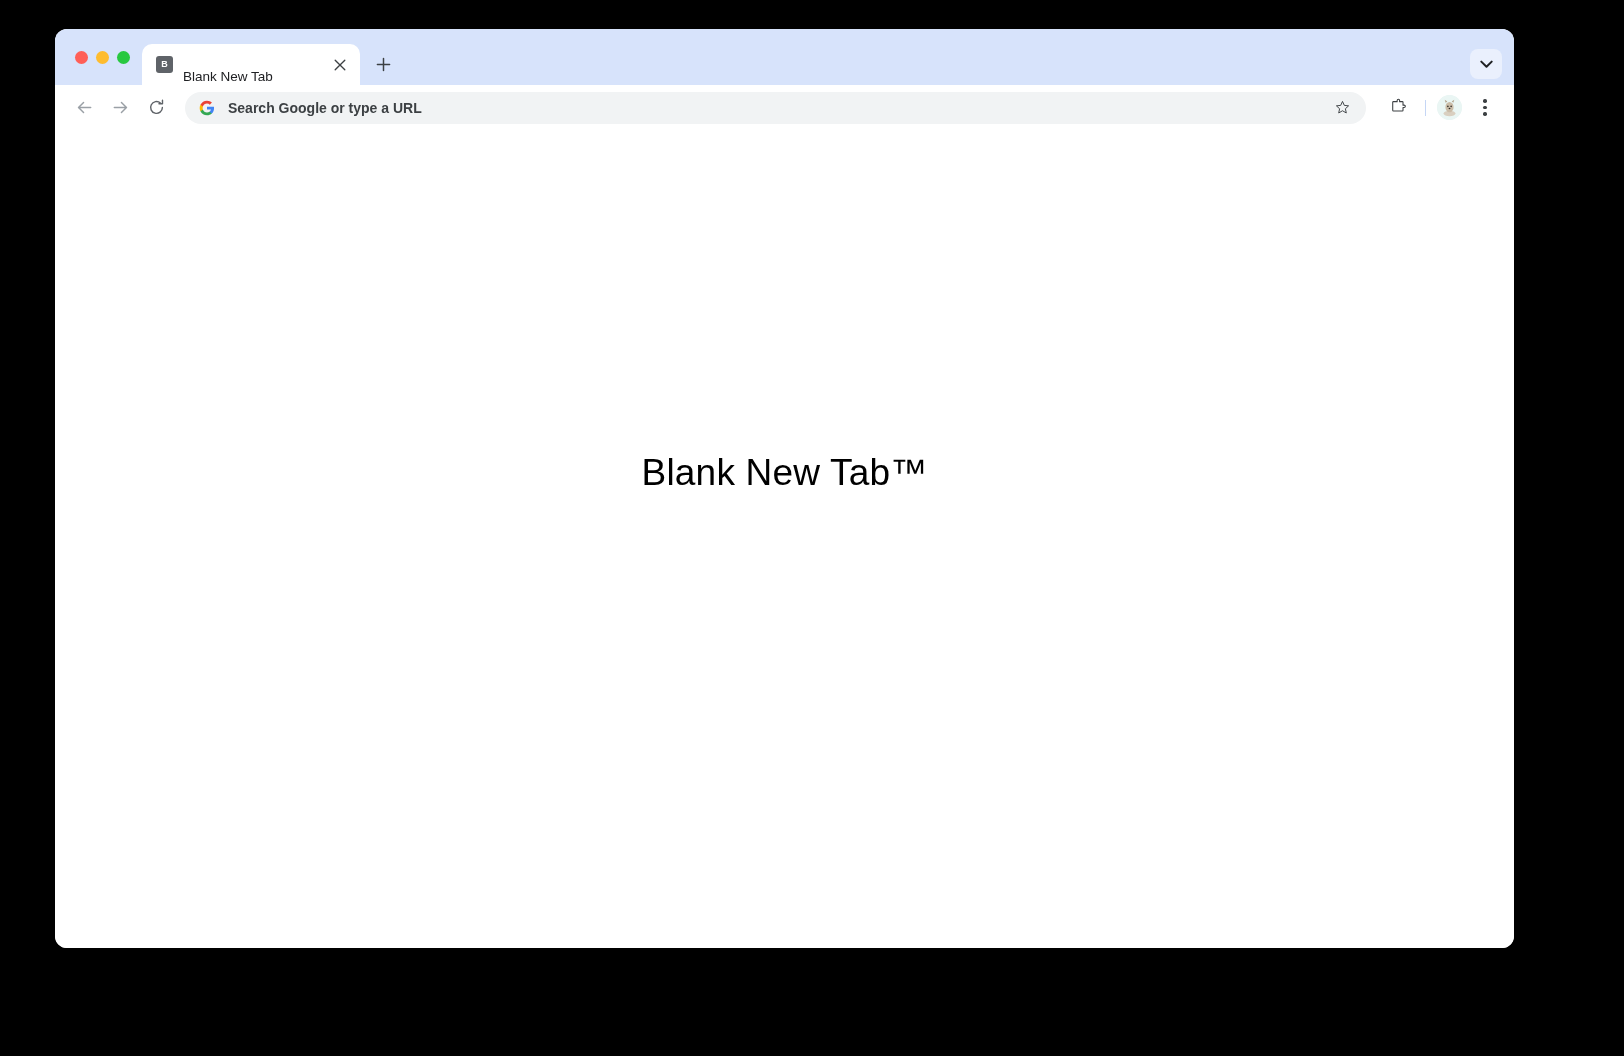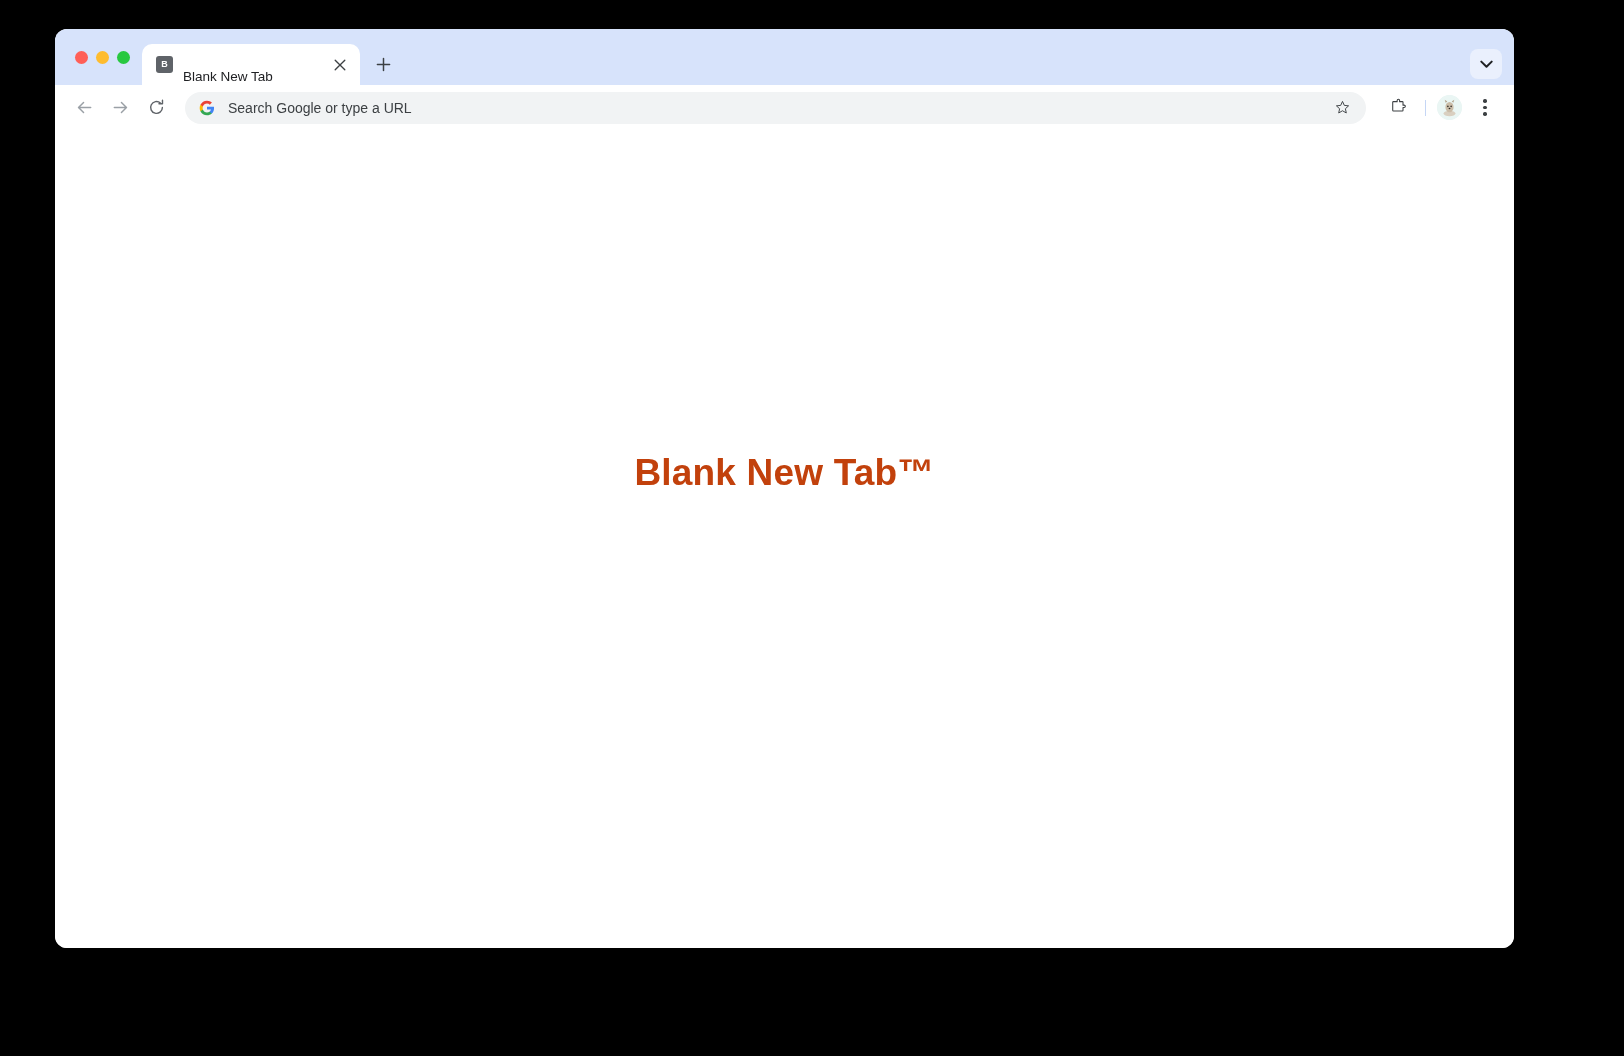--- a/index.html
+++ b/index.html
@@ -154,20 +154,21 @@
     flex: 1 1 auto;
     height: 32px;
     margin: 0 8px 0 10px;
     background: #f1f3f4;
     border-radius: 16px;
     display: flex;
     align-items: center;
     padding: 0 8px 0 13px;
     gap: 12px;
     min-width: 0;
+    font-weight: bold;
   }
 
   #omnibox-search-icon {
     width: 18px;
     height: 18px;
     flex: 0 0 auto;
     display: flex;
     align-items: center;
     justify-content: center;
   }
@@ -245,22 +246,22 @@
     background: #ffffff;
     position: relative;
     display: flex;
     align-items: flex-start;
     justify-content: center;
   }
 
   #page-heading {
     margin-top: 322px;
     font-size: 37px;
-    font-weight: 700;
-    color: #c2410c;
+    font-weight: 400;
+    color: #000000;
     letter-spacing: 0.2px;
     white-space: nowrap;
     text-align: center;
   }
 </style>
 </head>
 <body>
 
 <div id="browser-window">
 

